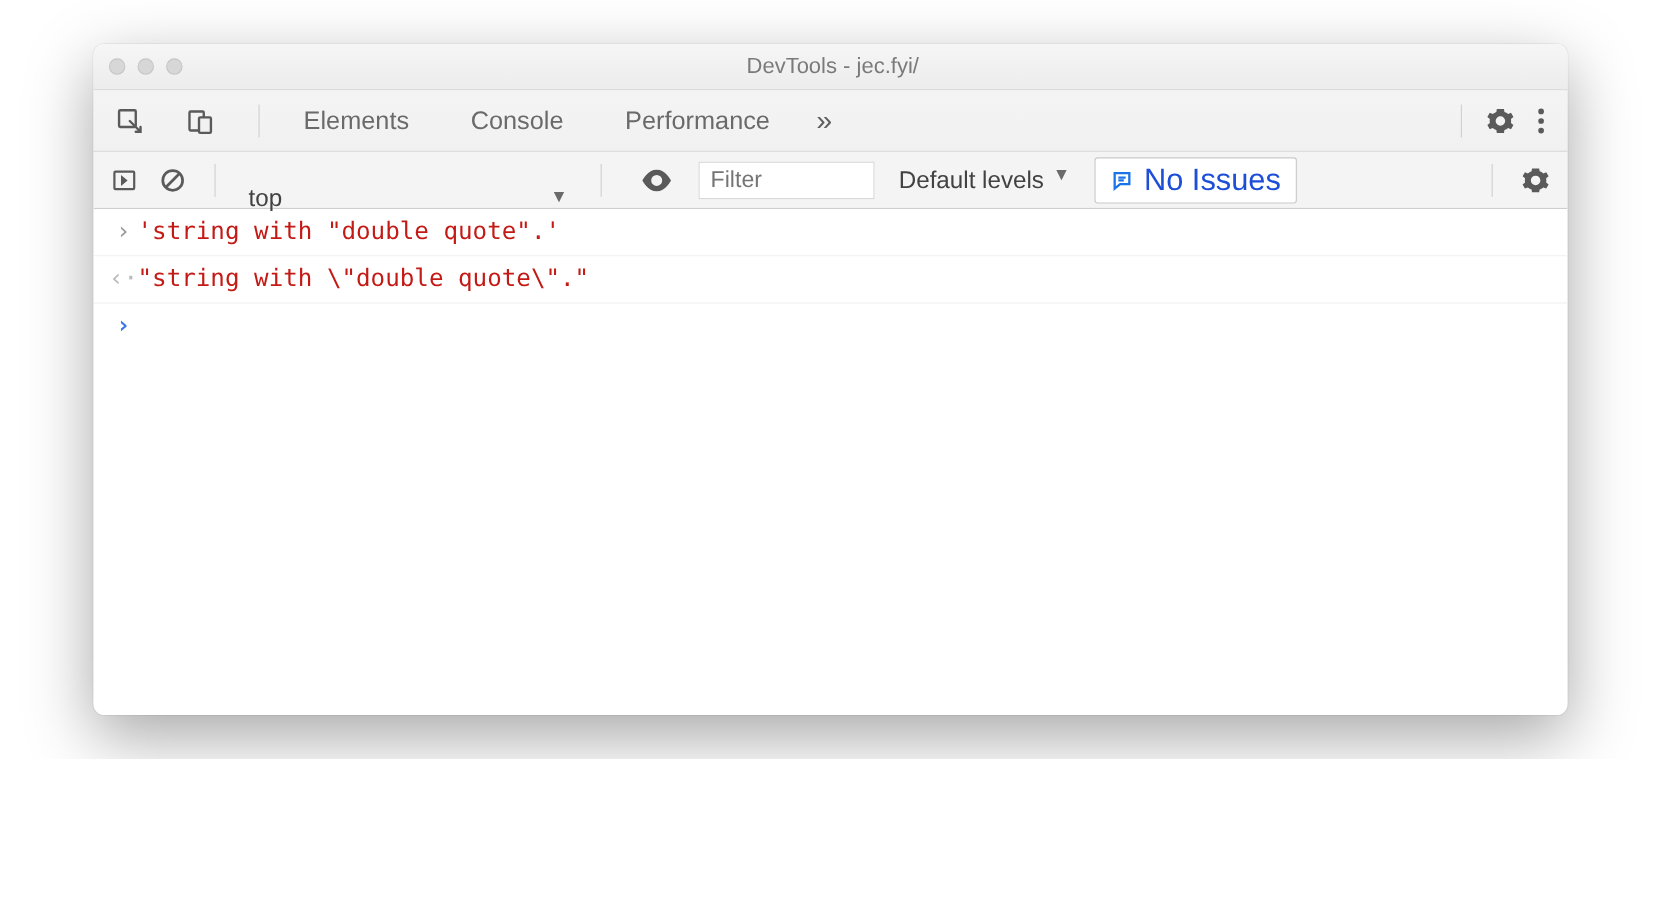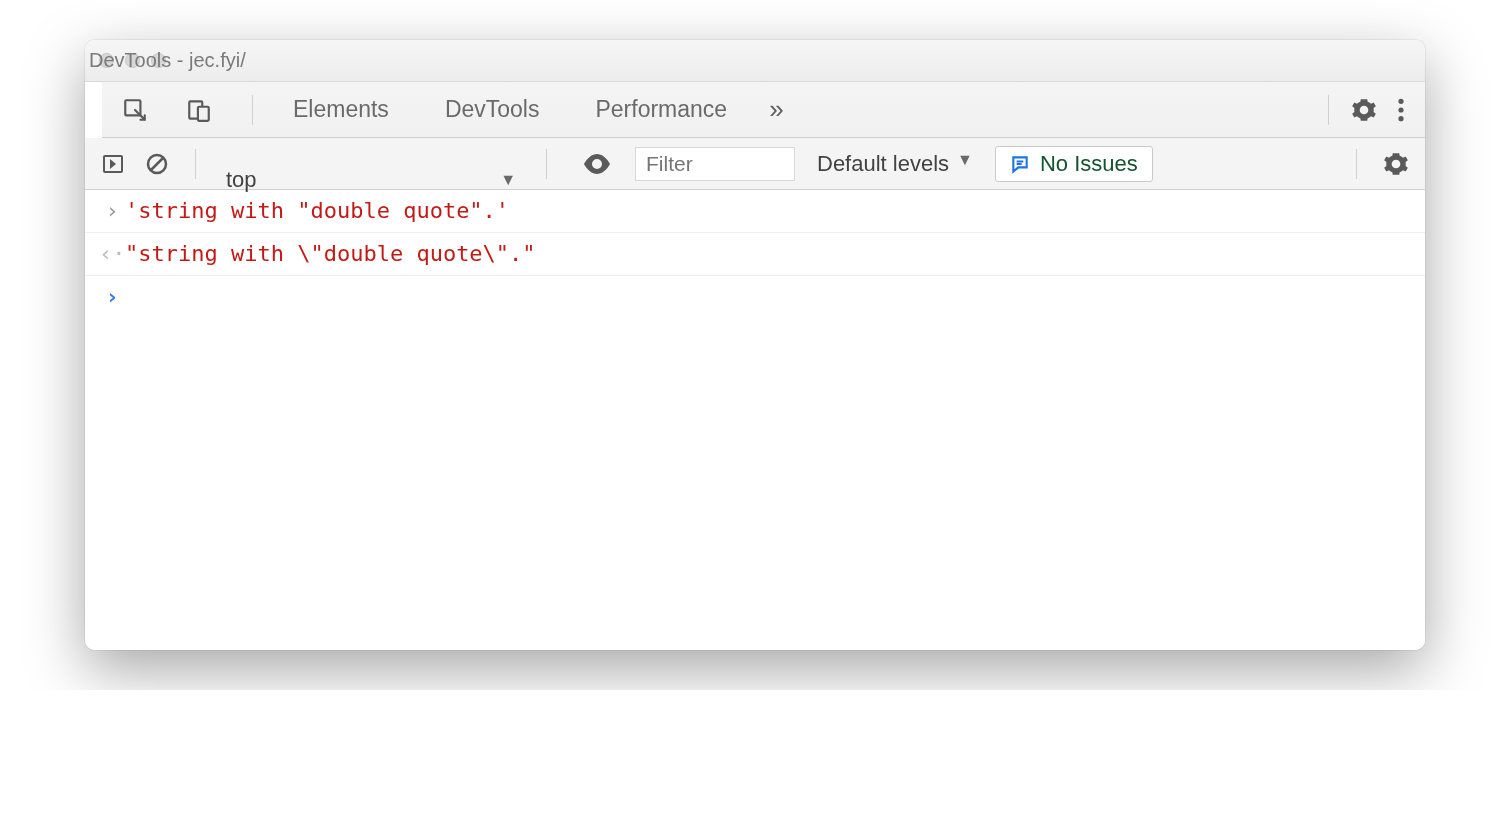--- a/index.html
+++ b/index.html
@@ -26,30 +26,29 @@
       align-items: center;
       padding: 0 14px;
       position: relative;
     }
     .traffic { display: flex; gap: 11px; }
     .traffic .dot {
       width: 15px; height: 15px; border-radius: 50%;
       background: #d7d7d7; border: 1px solid #c6c6c6;
     }
     .title {
-      position: absolute; left: 4px; right: 0; 
+      position: absolute; left: 4px; right: 0; text-align: center;
       color: #7a7a7a; font-size: 20px; pointer-events: none;
     }
     .tabbar {
       height: 56px;
       background: linear-gradient(#f4f4f4, #f1f1f1);
       border-bottom: 1px solid #cfcfcf;
       display: flex; align-items: center;
       padding: 0 10px;
-      margin-left: 17px;
     }
     .tabbar .left-icons { display: flex; align-items: center; gap: 18px; padding-right: 18px; }
     .vsep { width: 1px; height: 30px; background: #cfcfcf; margin: 0 12px; }
     .tabs { display: flex; align-items: stretch; height: 100%; gap: 0; }
     .tab {
       display: flex; align-items: center; padding: 0 28px;
       color: #6a6a6a; font-size: 23px; cursor: pointer; position: relative;
     }
     .tab.active { color: #222; }
     .tab.active::after {
@@ -76,21 +75,21 @@
       font-size: 21px; padding: 0 10px; color: #7a7a7a;
     }
     .levels {
       display:flex; align-items:flex-start; gap: 8px; color: #424242; font-size: 22px;
       padding: 0 14px; cursor:pointer;
     }
     .levels .tri { color: #6a6a6a; font-size: 16px; }
     .issues-btn {
       display:flex; align-items:center; gap: 10px;
       background: #fff; border: 1px solid #c9c9c9; border-radius: 3px;
-      padding: 4px 14px; font-size: 22px; color: #14532d; cursor:pointer;
+      padding: 4px 14px; font-size: 28px; color: #1d4ed8; cursor:pointer;
     }
     .issues-btn .chat-icon { color: #1a73e8; }
     .console-body { background: #fff; min-height: 460px; font-family: Menlo, Consolas, monospace; }
     .row {
       display:flex; align-items:flex-start; padding: 4px 10px 4px 14px;
       font-size: 22px; line-height: 1.55; border-bottom: 1px solid #f0f0f0;
     }
     .row .gutter { width: 26px; text-align: center; color: #9a9a9a; flex-shrink:0; }
     .row .gutter.in { color: #9a9a9a; }
     .row .gutter.out { color: #bbb; }
@@ -128,21 +127,21 @@
             <rect x="11" y="9" width="10" height="13" rx="1" fill="#f1f1f1"></rect>
           </svg>
       </span>
     </div>
     <div class="vsep"></div>
     <div class="tabs">
       <div class="tab">
           <span>Elements</span>
         </div>
       <div class="tab">
-          <span>DevTools</span>
+          <span>Console</span>
         </div>
       <div class="tab">
           <span>Performance</span>
         </div>
     </div>
     <div class="overflow">»</div>
     <div class="spacer"></div>
     <div class="vsep"></div>
     <span class="icon-btn">
       <svg width="26" height="26" viewBox="0 0 24 24" fill="#5a5a5a">

